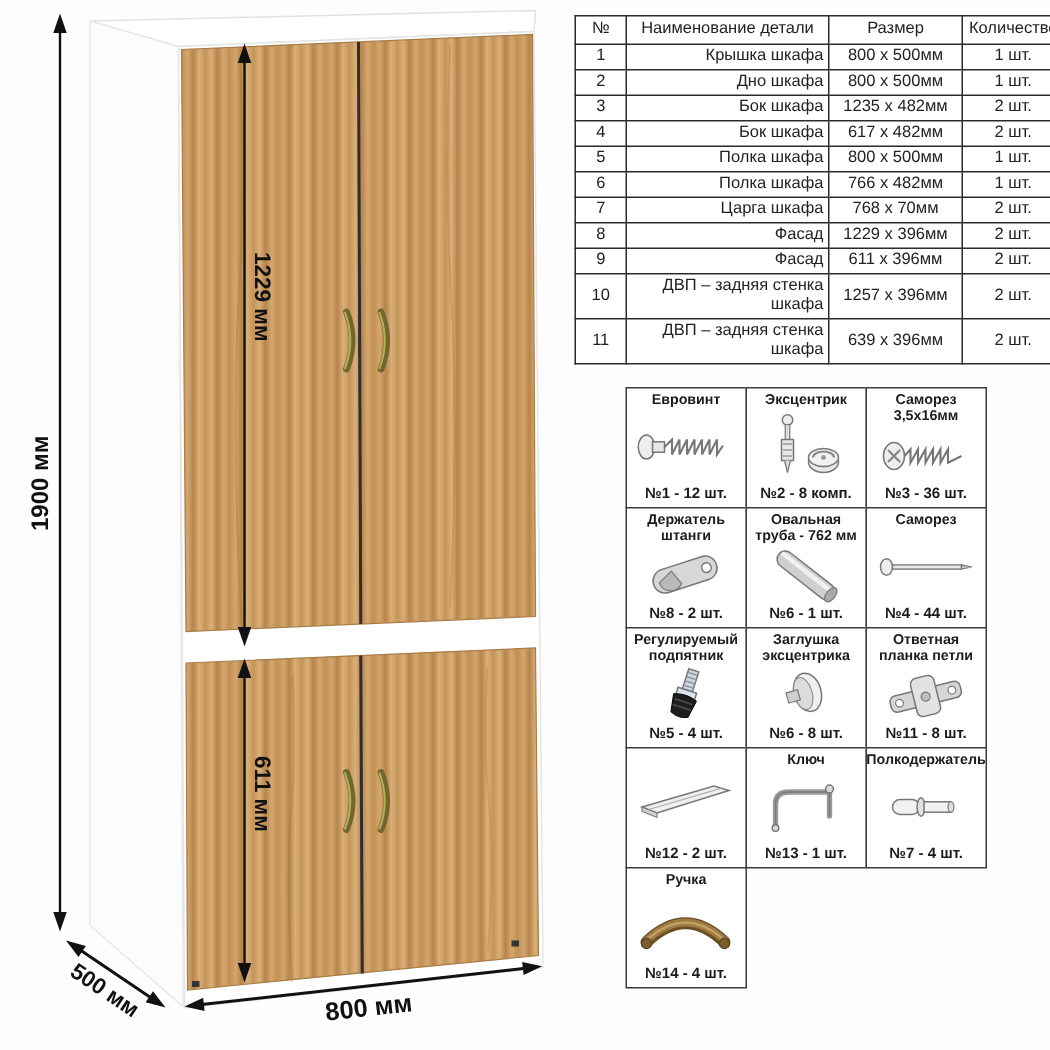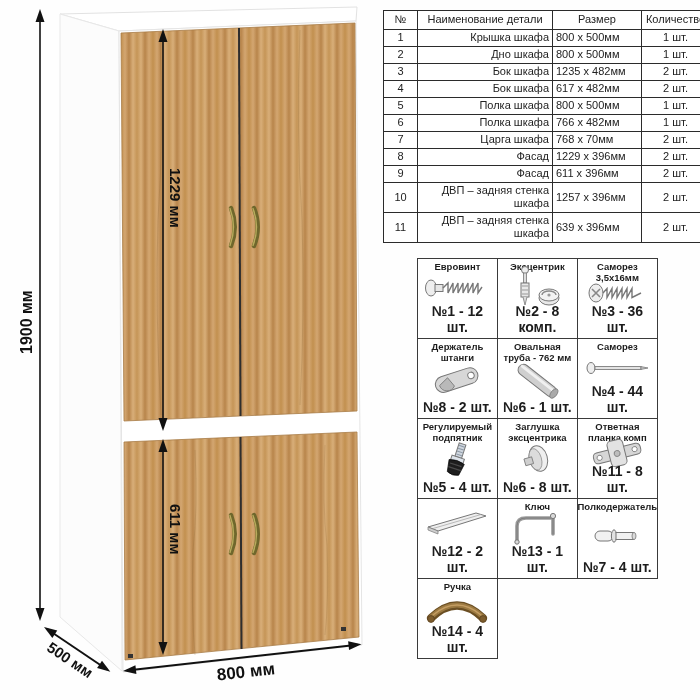--- a/index.html
+++ b/index.html
@@ -12,34 +12,34 @@
   
   .parts{position:absolute;left:383px;top:10px;width:306px;border-collapse:collapse;table-layout:fixed;}
   .parts th,.parts td{
     border:1px solid #2b2b2b;font-size:11px;line-height:1.22;padding:1px 3px;
     color:#222;background:#fff;vertical-align:middle;
   }
   .parts th{font-weight:normal;text-align:center;height:16px;}
   .parts td{height:14px;}
   .col-num{width:27px;text-align:center;}
   .col-name{width:128px;text-align:right;}
-  .col-size{width:82px;text-align:left;}
+  .col-size{width:82px;text-align:center;}
   .col-qty{width:61px;text-align:center;}
   
   .hardware{
     position:absolute;left:417px;top:258px;width:240px;
     display:grid;grid-template-columns:repeat(3,80px);grid-auto-rows:80px;gap:0;
   }
   .hw-cell{
     border:1.5px solid #3a3a3a;margin:0 -0.75px -0.75px 0;background:#fff;
     display:flex;flex-direction:column;align-items:center;justify-content:space-between;
     padding:3px 2px;box-sizing:border-box;
   }
   .hw-title{font-size:9.5px;font-weight:bold;text-align:center;line-height:1.12;color:#1c1c1c;}
-  .hw-count{font-size:14px;font-weight:bold;text-align:center;color:#1c1c1c;}
+  .hw-count{font-size:10px;font-weight:bold;text-align:center;color:#1c1c1c;}
   .hw-icon{flex:1;display:flex;align-items:center;justify-content:center;min-height:0;}
   .hw-icon svg{display:block;}
 </style>
 </head>
 <body>
 
 <svg class="drawing" viewBox="0 0 415 700" xmlns="http://www.w3.org/2000/svg">
   <defs>
     <linearGradient id="wood" gradientUnits="userSpaceOnUse" x1="121" y1="0" x2="137" y2="0" spreadMethod="reflect">
       <stop offset="0" stop-color="#c2904f"></stop>
@@ -309,21 +309,21 @@
         <ellipse cx="22" cy="16" rx="9" ry="13" fill="#efefef" stroke="#777"></ellipse>
         <ellipse cx="19" cy="16" rx="6" ry="11" fill="#dcdcdc" stroke="#888" stroke-width="0.7"></ellipse>
         <rect x="8" y="12.5" width="8" height="7" fill="#cfcfcf" stroke="#777" stroke-width="0.8"></rect>
       </g>
     </svg>
       </div>
     <div class="hw-count">№6 - 8 шт.</div>
   </div>
 
   <div class="hw-cell">
-    <div class="hw-title">Ответная планка комп</div>
+    <div class="hw-title">Ответная планка петли</div>
     <div class="hw-icon">
         <svg width="60" height="36" viewBox="0 0 60 36">
       <g transform="rotate(-14 30 18)">
         <rect x="6" y="13" width="48" height="11" rx="4" fill="#d6d6d6" stroke="#777"></rect>
         <rect x="22" y="5" width="16" height="26" rx="4" fill="#e2e2e2" stroke="#777"></rect>
         <circle cx="12" cy="18.5" r="2.6" fill="#fff" stroke="#777" stroke-width="0.8"></circle>
         <circle cx="48" cy="18.5" r="2.6" fill="#fff" stroke="#777" stroke-width="0.8"></circle>
         <circle cx="30" cy="18.5" r="3" fill="#bdbdbd" stroke="#777" stroke-width="0.8"></circle>
       </g>
     </svg>

